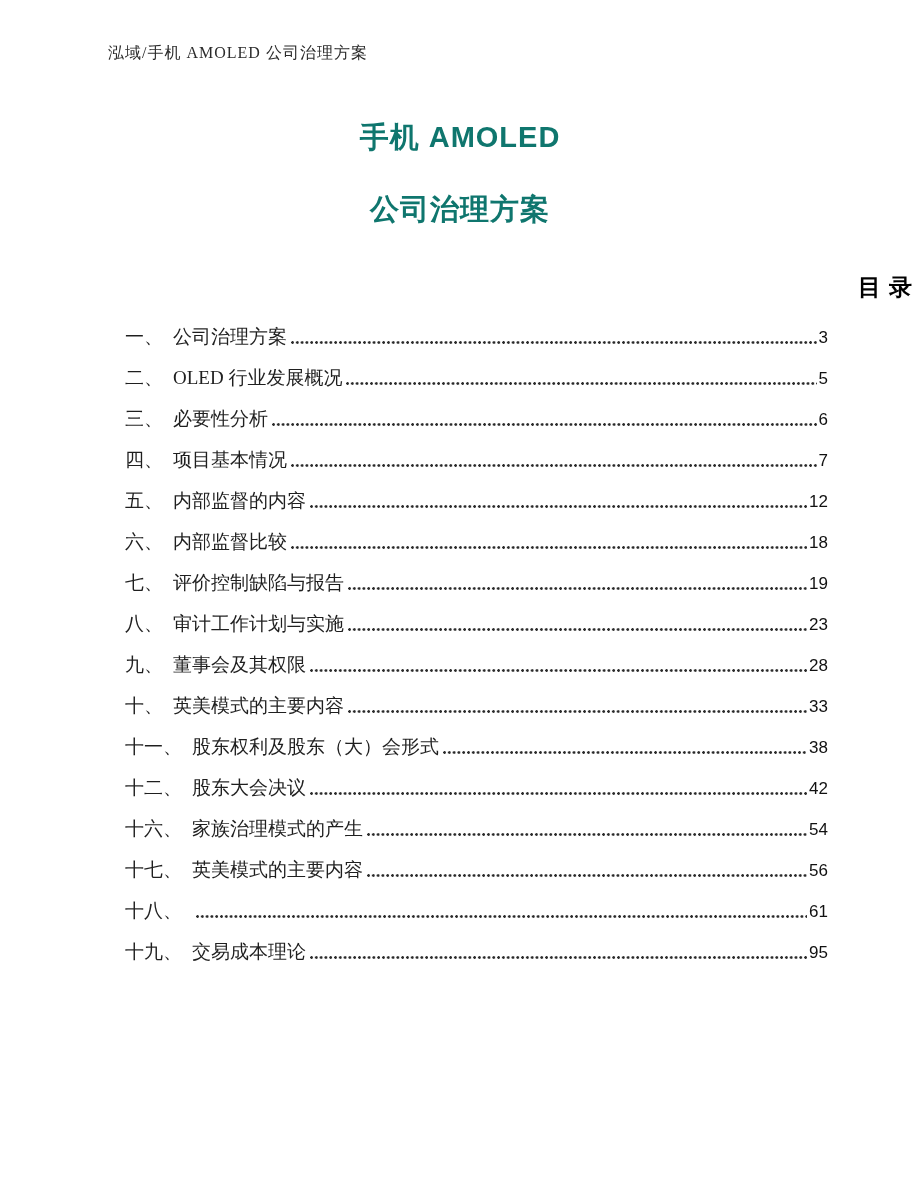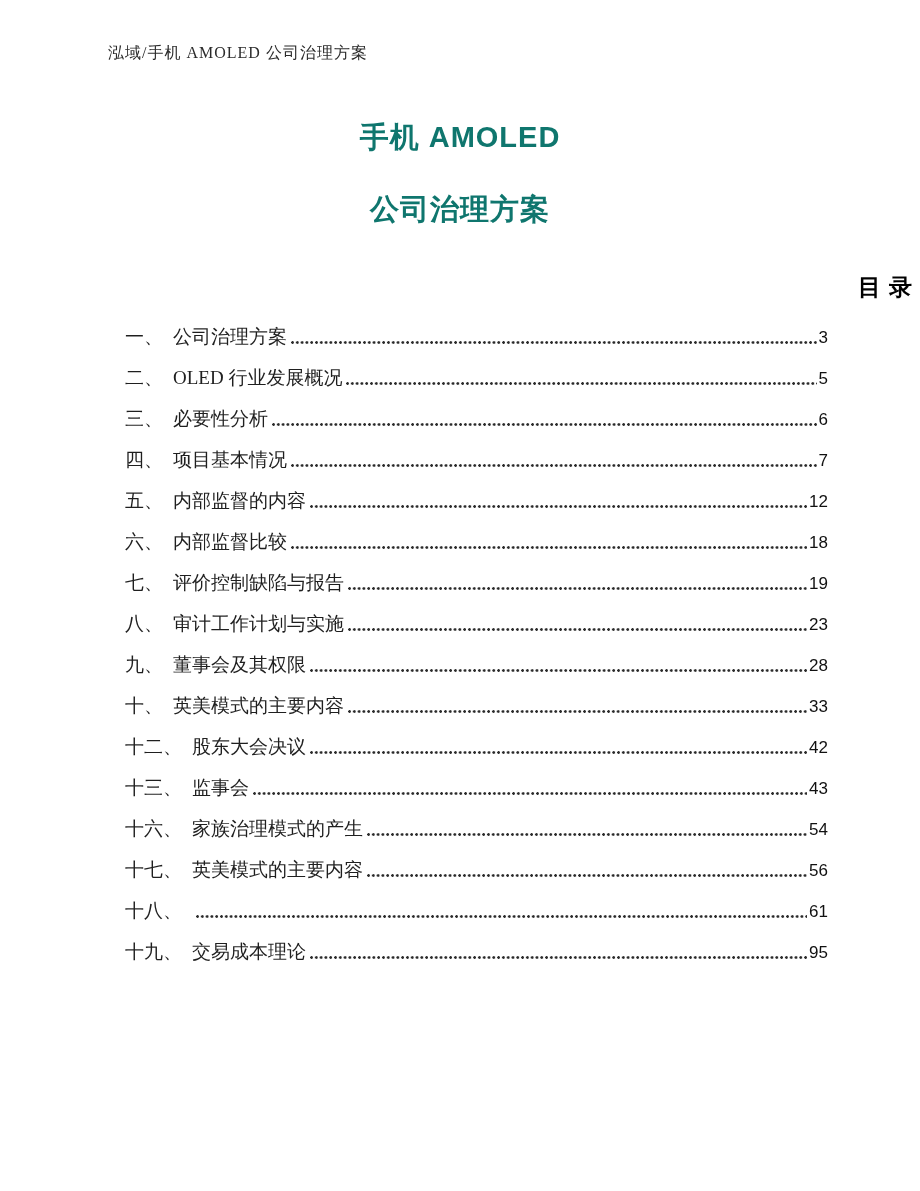--- a/index.html
+++ b/index.html
@@ -186,36 +186,36 @@
     </div>
 
     <div class="toc-row">
       <span class="toc-num">十、</span>
         <span class="toc-gap"></span>
         <span class="toc-title">英美模式的主要内容</span>
       <span class="toc-dots"></span>
       <span class="toc-page">33</span>
     </div>
 
+    <div class="toc-row">
+      <span class="toc-num">十一、</span>
+        <span class="toc-gap"></span>
+        <span class="toc-title">股东权利及股东（大）会形式</span>
+      <span class="toc-dots"></span>
+      <span class="toc-page">38</span>
+    </div>
 
     <div class="toc-row">
       <span class="toc-num">十二、</span>
         <span class="toc-gap"></span>
         <span class="toc-title">股东大会决议</span>
       <span class="toc-dots"></span>
       <span class="toc-page">42</span>
     </div>
 
-    <div class="toc-row">
-      <span class="toc-num">十三、</span>
-        <span class="toc-gap"></span>
-        <span class="toc-title">监事会</span>
-      <span class="toc-dots"></span>
-      <span class="toc-page">43</span>
-    </div>
 
 
 
     <div class="toc-row">
       <span class="toc-num">十六、</span>
         <span class="toc-gap"></span>
         <span class="toc-title">家族治理模式的产生</span>
       <span class="toc-dots"></span>
       <span class="toc-page">54</span>
     </div>

